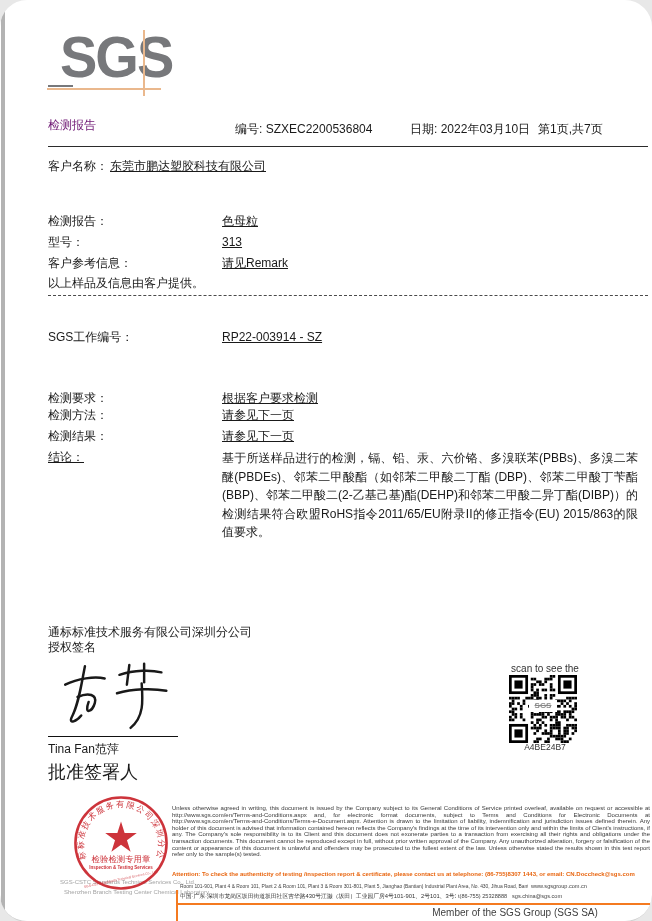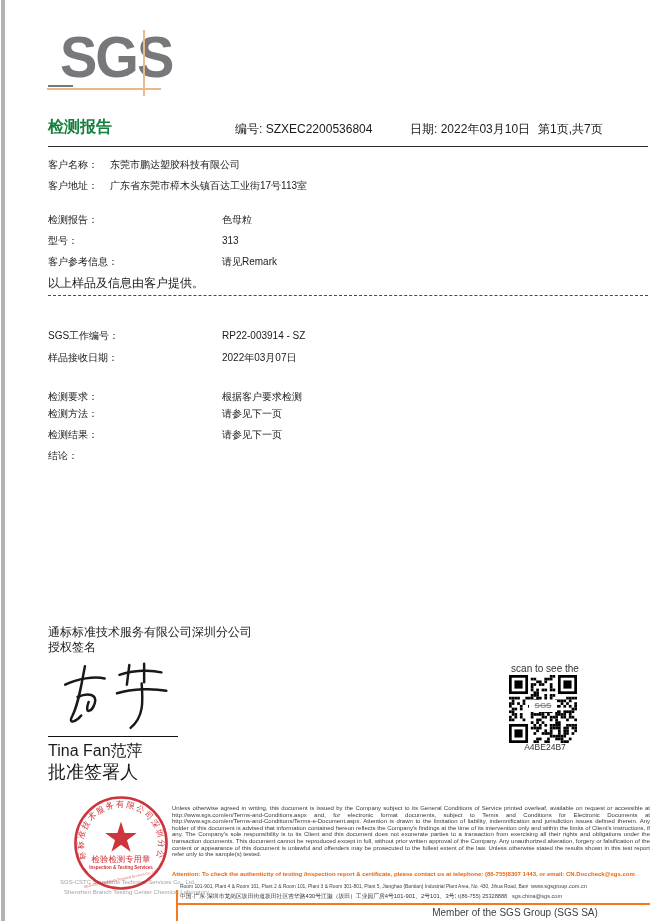--- a/index.html
+++ b/index.html
@@ -1,47 +1,47 @@
 <!DOCTYPE html>
 <html><head>
 <meta charset="utf-8">
 <style>
   html,body{margin:0;padding:0;background:#e8e8e8;}
   .page{
     position:relative;width:652px;height:921px;background:#ffffff;
     font-family:"Liberation Sans","DejaVu Sans",sans-serif;color:#222;
-    overflow:hidden;margin:0 auto;border-bottom:1px solid #cfcfcf;
+    overflow:hidden;margin:0 auto;border-bottom:1px solid #cfcfcf;border-radius:27px;
   }
   .abs{position:absolute;}
   .scan-edge{left:1px;top:0;width:4px;height:921px;background:#b3b3b3;}
   
   .sgs-logo{left:60px;top:30px;font-size:56px;font-weight:700;color:#77787b;
     letter-spacing:-2px;transform:scaleY(1.02);line-height:1;}
   .logo-underline-gray{left:48px;top:85px;width:25px;height:2px;background:#77787b;}
   .logo-hline{left:47px;top:88px;width:114px;height:2px;background:#eab88d;}
   .logo-vline{left:143px;top:30px;width:2px;height:66px;background:#eab88d;}
   
-  .doc-title{left:48px;top:117px;font-size:16px;font-weight:700;color:#15803d;}
+  .doc-title{left:48px;top:117px;font-size:12px;font-weight:400;color:#701a75;}
   .hdr-item{top:121px;font-size:12px;color:#1a1a1a;}
   .hdr-rule{left:48px;top:146px;width:600px;height:1px;background:#2b2b2b;}
   
-  .row{left:48px;font-size:10px;color:#1a1a1a;white-space:nowrap;}
+  .row{left:48px;font-size:12px;color:#1a1a1a;white-space:nowrap;text-decoration:underline;}
   .row .lbl{display:inline-block;}
   .w62 .lbl{width:62px;}
   .w174 .lbl{width:174px;}
   .note{left:48px;font-size:12px;color:#1a1a1a;}
   .dashed-rule{left:48px;top:295px;width:600px;border-top:1px dashed #4a4a4a;height:0;}
   .conclusion{left:222px;top:449px;width:416px;font-size:12px;line-height:18.6px;
     color:#1a1a1a;text-align:justify;}
   
   .sig-company{left:48px;top:624px;font-size:12px;color:#1a1a1a;}
   .sig-auth{left:48px;top:639px;font-size:12px;color:#1a1a1a;}
   .sig-svg{left:52px;top:660px;}
   .sig-underline{left:48px;top:736px;width:130px;height:1px;background:#111;}
-  .sig-name{left:48px;top:741px;font-size:16px;color:#1a1a1a;}
+  .sig-name{left:48px;top:741px;font-size:12px;color:#1a1a1a;}
   .sig-role{left:48px;top:760px;font-size:18px;color:#1a1a1a;}
   
   .qr-caption{left:500px;top:663px;width:90px;text-align:center;font-size:10px;color:#333;}
   .qr-box{left:509px;top:675px;width:68px;height:68px;background:#fff;}
   .qr-center{left:529px;top:700px;width:28px;height:12px;background:#fff;
     font-size:8px;font-weight:700;color:#8a8a8a;text-align:center;line-height:12px;
     text-decoration:line-through;}
   .qr-id{left:500px;top:742px;width:90px;text-align:center;font-size:8.5px;color:#333;}
   
   .lab-line1{left:60px;top:879px;font-size:6px;color:#a3a3a3;white-space:nowrap;}
@@ -80,51 +80,46 @@
   <div class="abs hdr-item" style="left:410px">
     <span>日期:</span>
     <span>2022年03月10日</span>
   </div>
   <div class="abs hdr-item" style="left:538px">第1页,共7页</div>
   <div class="abs hdr-rule"></div>
 
   <div class="abs row w62" style="top:158px">
     <span class="lbl">客户名称：</span><span>东莞市鹏达塑胶科技有限公司</span>
   </div>
-  <div class="abs row w62" style="top:179px">
-    <span class="lbl">客户地址：</span><span>广东省东莞市樟木头镇百达工业街17号113室</span>
-  </div>
   <div class="abs row w174" style="top:213px">
     <span class="lbl">检测报告：</span><span>色母粒</span>
   </div>
   <div class="abs row w174" style="top:234px">
     <span class="lbl">型号：</span><span>313</span>
   </div>
   <div class="abs note" style="top:275px">以上样品及信息由客户提供。</div>
   <div class="abs row w174" style="top:255px">
     <span class="lbl">客户参考信息：</span><span>请见Remark</span>
   </div>
   <div class="abs dashed-rule"></div>
 
   <div class="abs row w174" style="top:329px">
     <span class="lbl">SGS工作编号：</span><span>RP22-003914 - SZ</span>
   </div>
-  <div class="abs row w174" style="top:351px">
-    <span class="lbl">样品接收日期：</span><span>2022年03月07日</span>
-  </div>
   <div class="abs row w174" style="top:390px">
     <span class="lbl">检测要求：</span><span>根据客户要求检测</span>
   </div>
   <div class="abs row w174" style="top:407px">
     <span class="lbl">检测方法：</span><span>请参见下一页</span>
   </div>
   <div class="abs row w174" style="top:428px">
     <span class="lbl">检测结果：</span><span>请参见下一页</span>
   </div>
   <div class="abs row" style="top:449px">结论：</div>
+  <div class="abs conclusion">基于所送样品进行的检测，镉、铅、汞、六价铬、多溴联苯(PBBs)、多溴二苯醚(PBDEs)、邻苯二甲酸酯（如邻苯二甲酸二丁酯 (DBP)、邻苯二甲酸丁苄酯(BBP)、邻苯二甲酸二(2-乙基己基)酯(DEHP)和邻苯二甲酸二异丁酯(DIBP)）的检测结果符合欧盟RoHS指令2011/65/EU附录II的修正指令(EU) 2015/863的限值要求。</div>
 
   <div class="abs sig-company">通标标准技术服务有限公司深圳分公司</div>
   <div class="abs sig-auth">授权签名</div>
   <svg class="abs sig-svg" width="130" height="74" viewBox="0 0 100 60">
     <g fill="none" stroke="#191919" stroke-width="2" stroke-linecap="round">
       <path d="M8,20 C18,15 32,13 40,15"></path>
       <path d="M24,5 C21,20 19,36 13,47 C11,52 17,50 21,45"></path>
       <path d="M18,30 C27,26 34,28 32,35 C30,42 23,45 27,34"></path>
       <path d="M52,12 C64,8 78,8 86,10"></path>
       <path d="M60,4 L58,20"></path>

